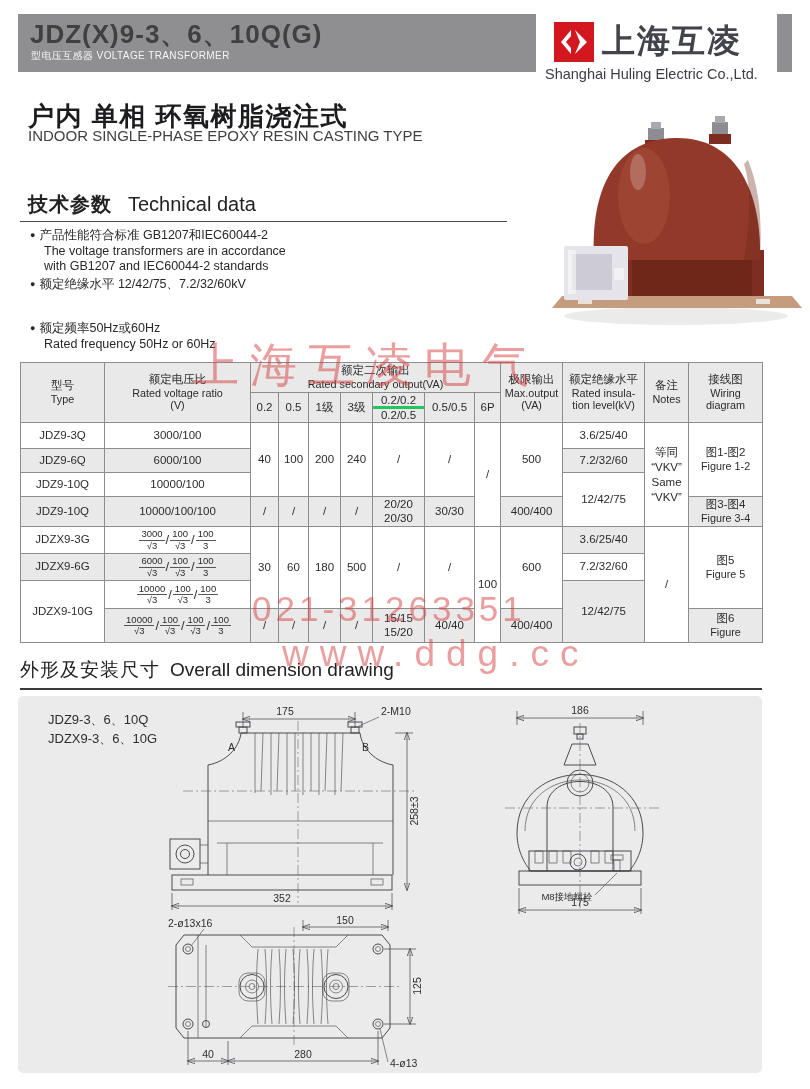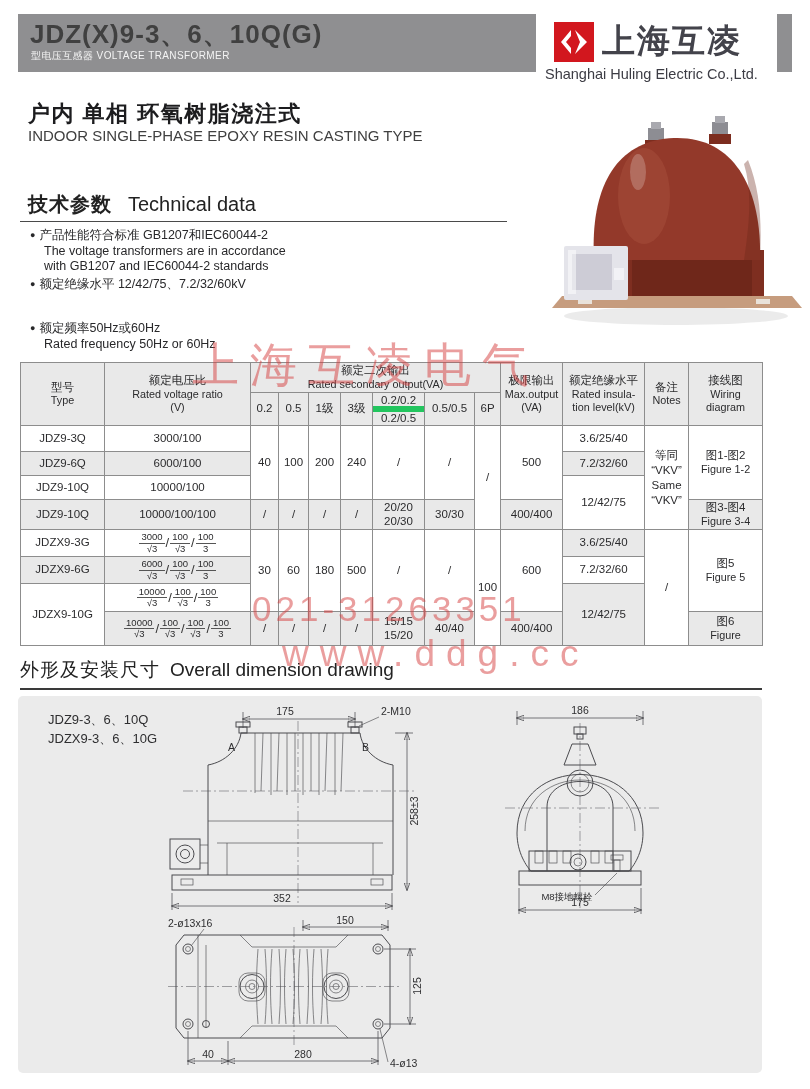--- a/index.html
+++ b/index.html
@@ -11,21 +11,21 @@
   
   .header-bar{left:18px;top:14px;width:774px;height:58px;background:#8f8f91}
   .hdr-title{left:30px;top:17px;font-size:26px;font-weight:700;color:#404040;letter-spacing:1px;white-space:nowrap}
   .hdr-sub{left:31px;top:49px;font-size:10px;color:#f4f4f4;letter-spacing:.4px;white-space:nowrap}
   .logo-card{left:536px;top:6px;width:241px;height:86px;background:#fff;border-radius:0 0 14px 14px}
   .logo-mark{position:absolute;left:18px;top:16px;width:40px;height:40px;background:#d2171e}
   .brand-cn{position:absolute;left:66px;top:13px;font-size:33px;font-weight:600;color:#43434b;letter-spacing:2px;white-space:nowrap}
   .brand-en{position:absolute;left:9px;top:60px;font-size:14.5px;color:#3c3c44;white-space:nowrap}
 
   
-  .intro-cn{left:28px;top:99px;font-size:22px;font-weight:700;color:#1c1c1e;letter-spacing:1.5px;white-space:nowrap}
+  .intro-cn{left:28px;top:99px;font-size:26px;font-weight:700;color:#1c1c1e;letter-spacing:1.5px;white-space:nowrap}
   .intro-en{left:28px;top:127px;font-size:15px;color:#404040;white-space:nowrap}
 
   
   .tech-head{left:28px;top:191px;white-space:nowrap}
   .tech-head .cn{font-size:20px;font-weight:700;letter-spacing:1px}
   .tech-head .en{font-size:20px;margin-left:16px}
   .rule1{left:20px;top:221px;width:487px;height:1px;background:#4a4a4a}
   .bullet{left:30px;font-size:12.5px;color:#28282a;line-height:15.5px;white-space:nowrap}
   .bullet .dot{font-size:9px;margin-right:4px;vertical-align:1px}
   .bullet .b-en{padding-left:14px}
@@ -39,21 +39,21 @@
   
   .tbl{position:absolute;left:20px;top:362px;width:742px;border-collapse:collapse;table-layout:fixed;font-size:11.5px;color:#2b2b2d}
   .tbl th,.tbl td{border:1px solid #8d8d8d;text-align:center;vertical-align:middle;padding:1px 0;font-weight:400;line-height:1.18;overflow:hidden}
   .tbl th{background:#e9e9e9}
   .tbl .en{font-size:10.8px}
   .tbl td.g{background:#e9e9e9}
   tr.h1{height:30px} tr.h2{height:26px}
   tr.r1{height:26px} tr.r2{height:24px} tr.r3{height:24px} tr.r4{height:29px}
   tr.r5{height:27px} tr.r6{height:27px} tr.r7{height:28px} tr.r8{height:34px}
   th.split div{padding:0 2px;line-height:12px}
-  th.split .top{border-bottom:6px solid #22c55e}
+  th.split .top{border-bottom:3px solid #22c55e}
   td.notes div{line-height:1.3}
   .fr{font-size:9.5px}
   .frac{display:inline-block;vertical-align:middle;line-height:1.1;text-align:center}
   .frac .n{display:block;border-bottom:1px solid #555;padding:0 2px}
   .frac .d{display:block}
   .sl{display:inline-block;vertical-align:middle;font-size:13px;margin:0 1px;color:#333}
 
   
   .dim-head{left:20px;top:657px;white-space:nowrap}
   .dim-head .cn{font-size:19px;font-weight:400;letter-spacing:1px}

